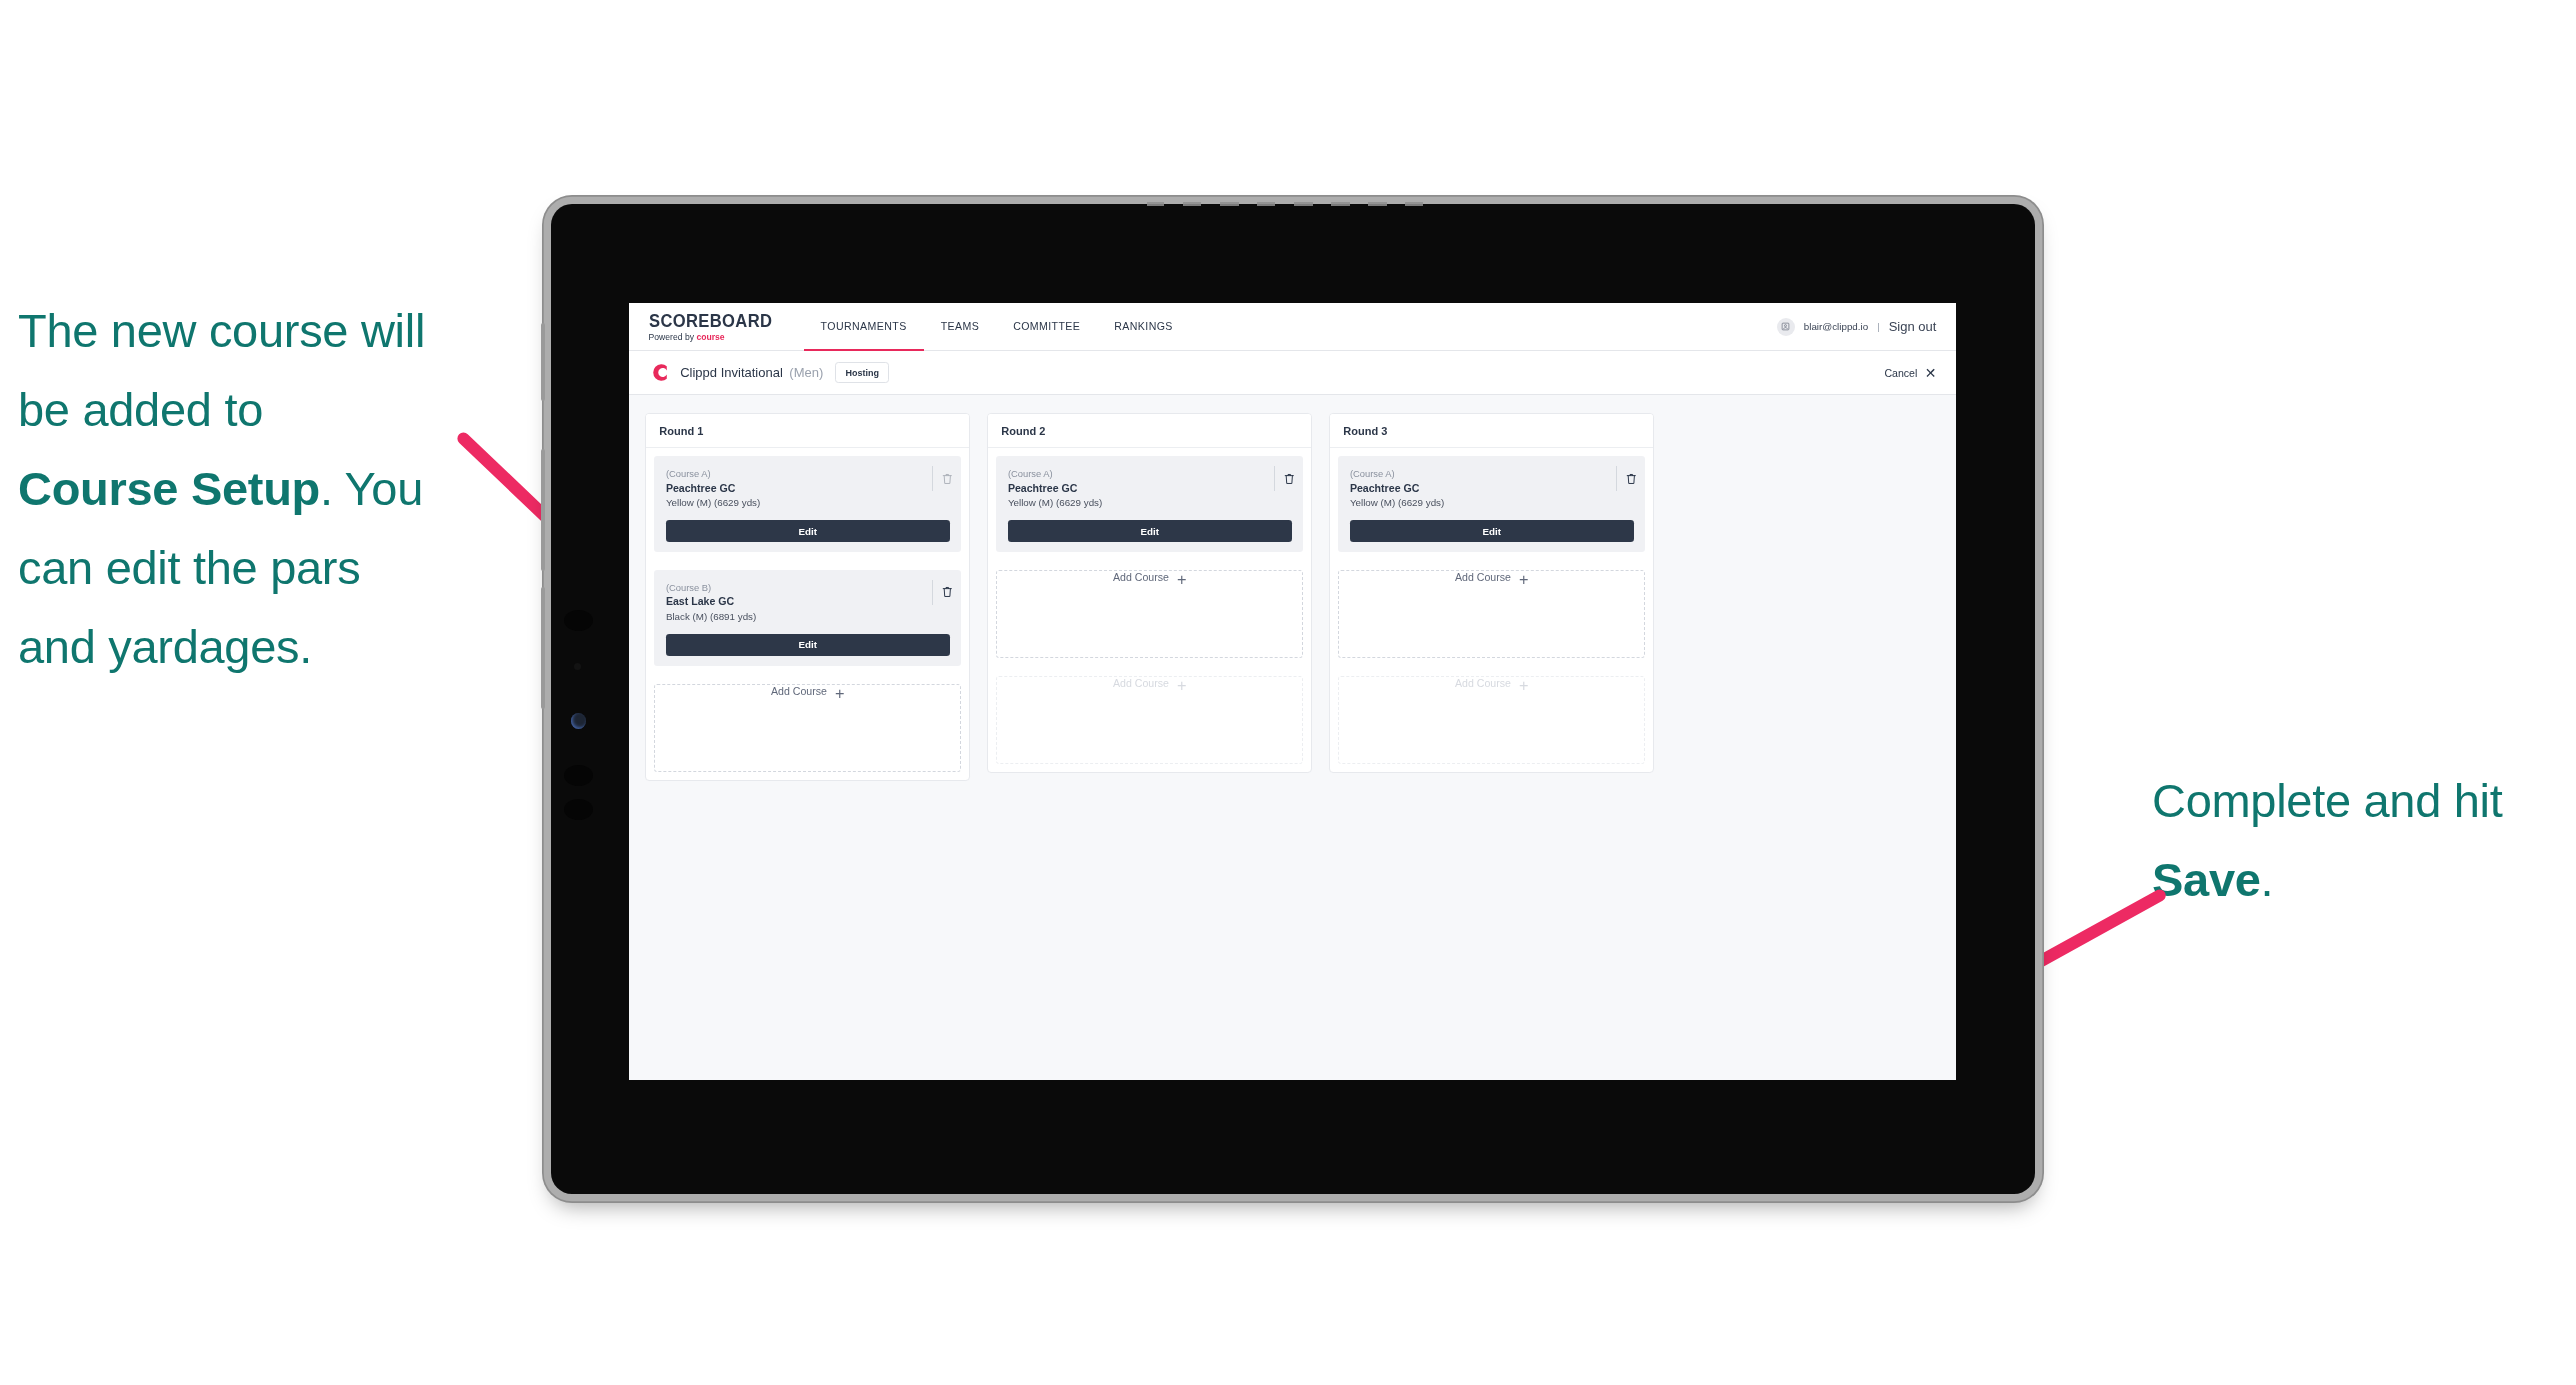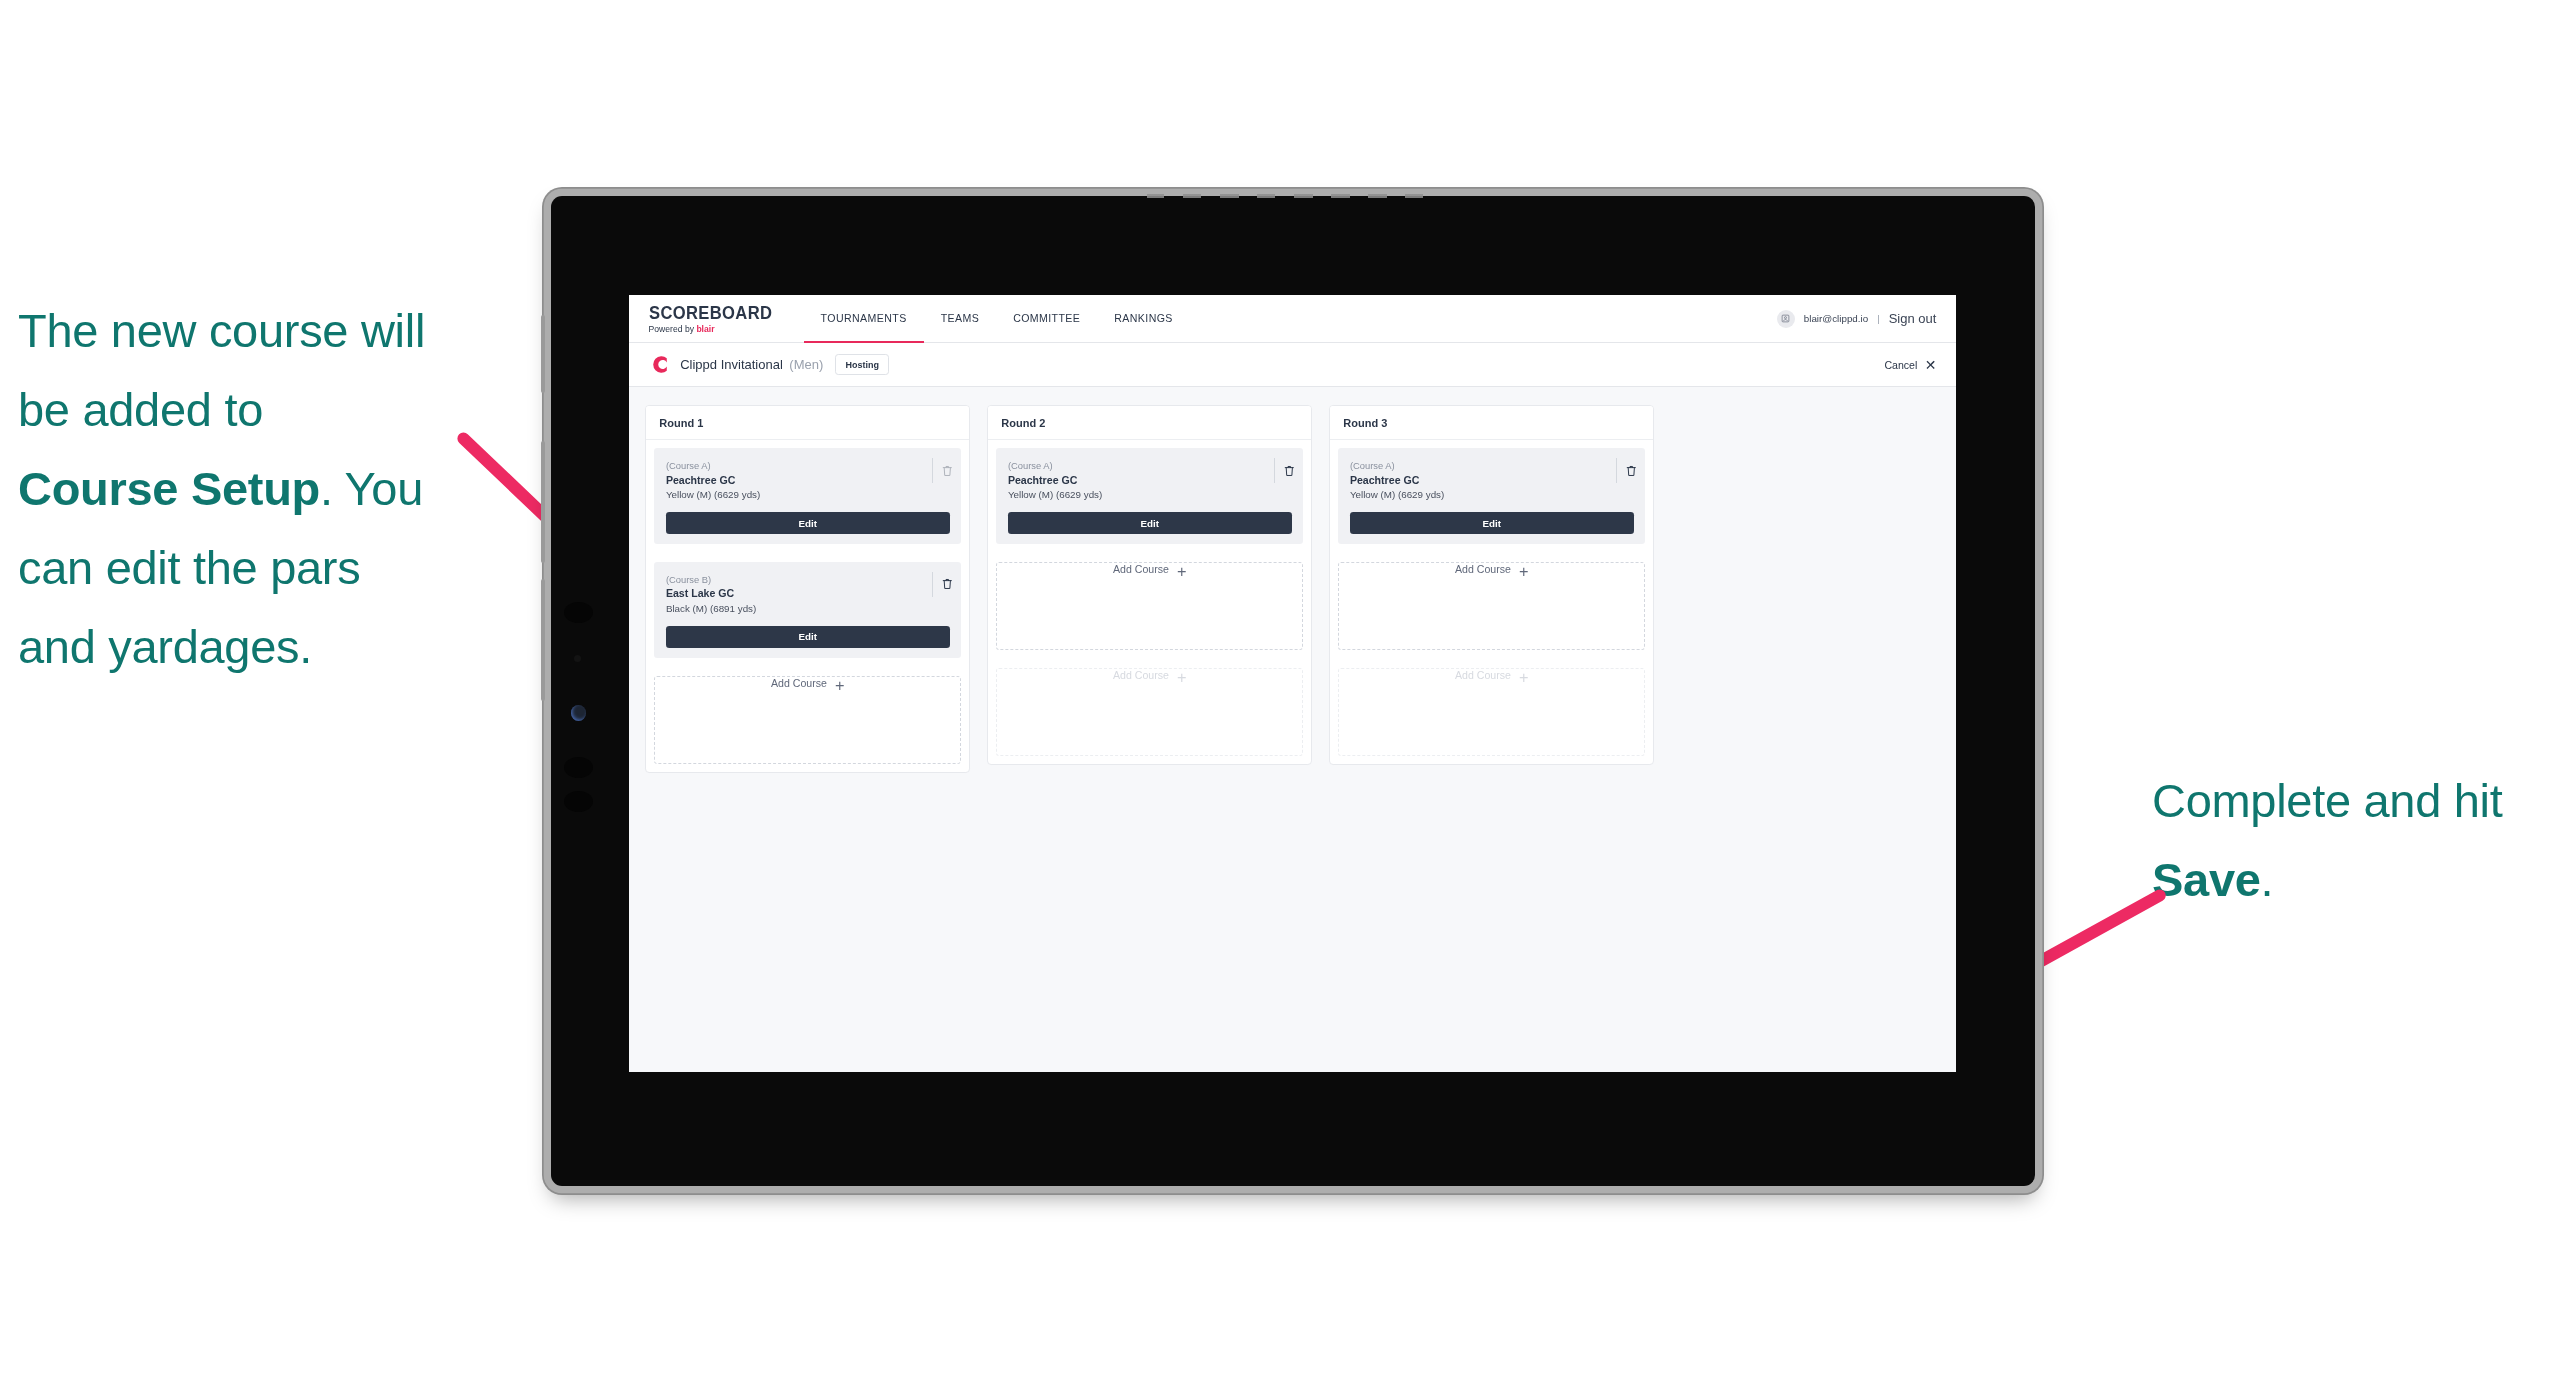--- a/index.html
+++ b/index.html
@@ -25,24 +25,24 @@
   #ann-right{left:2152px;top:762px;width:408px;}
 
   
   .arrow-svg{position:absolute;overflow:visible;pointer-events:none;}
   #arrow-left-svg{left:457px;top:432px;}
   #arrow-right-svg{left:1956px;top:889px;}
 
   
   #tablet{
     position:absolute;
-    left:551px;top:196px;
+    left:551px;top:204px;
     width:1484px;height:990px;
     background:#0a0a0a;
-    border-radius:11px;
+    border-radius:21px;
     box-shadow:
       0 0 0 7.3px #adadad,
       0 0 0 9px #8d8d8d,
       0 11.4px 21px rgba(0,0,0,.34);
   }
   
   #tablet .hw{position:absolute;background:#9a9a9a;border-radius:3.3px;}
   #hw-top{left:-9.8px;top:119px;width:4.1px;height:78px;}
   #hw-mid{left:-9.8px;top:245px;width:4.1px;height:122px;}
   #hw-bot{left:-9.8px;top:383px;width:4.1px;height:122px;}
@@ -249,21 +249,21 @@
   <div class="sensor" id="sensor-b"></div>
   <div class="sensor" id="sensor-c"></div>
   <div class="sensor" id="sensor-d"></div>
   <div class="sensor" id="sensor-e"></div>
 
   <div id="app">
 
     <div id="topbar">
       <div id="logo-block">
         <div id="logo-word">SCOREBOARD</div>
-        <div id="logo-sub"><span>Powered by </span><span class="brand">blair</span></div>
+        <div id="logo-sub"><span>Powered by </span><span class="brand">course</span></div>
       </div>
       <div id="mainnav">
         <div class="navitem active">TOURNAMENTS</div>
         <div class="navitem">TEAMS</div>
         <div class="navitem">COMMITTEE</div>
         <div class="navitem">RANKINGS</div>
       </div>
       <div id="topbar-right">
         <div id="avatar">
           <svg width="9" height="9" viewBox="0 0 16 16" fill="none" stroke="#6b7280" stroke-width="1.3">

